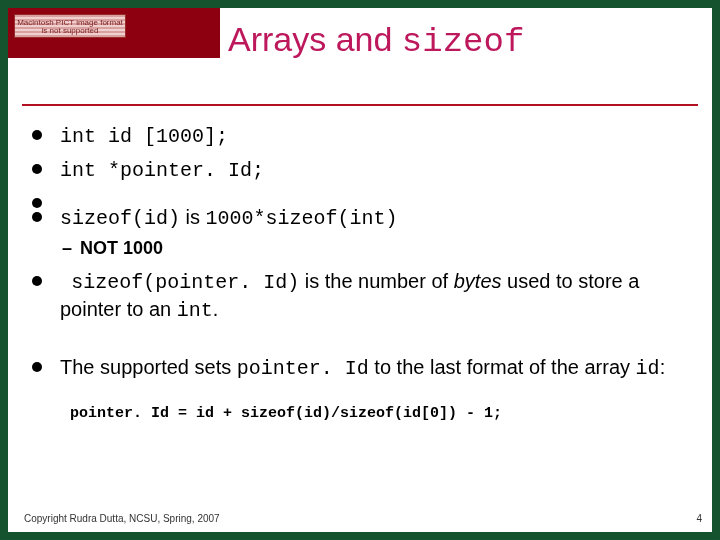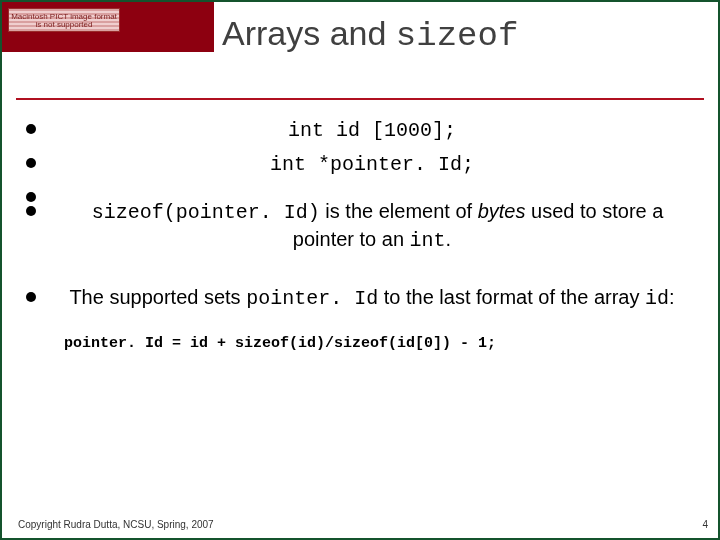--- a/index.html
+++ b/index.html
@@ -1,34 +1,34 @@
 <!DOCTYPE html>
 <html><head>
 <meta charset="utf-8">
 <style>
   * { margin: 0; padding: 0; box-sizing: border-box; }
   html, body { width: 720px; height: 540px; font-family: Arial, Helvetica, sans-serif; background: #fff; }
-  .slide { width: 720px; height: 540px; position: relative; border: 2px solid #14532d; }
+  .slide { width: 720px; height: 540px; position: relative; border: 8px solid #14532d; }
   .pict-badge {
     position: absolute; top: 6px; left: 6px;
     width: 112px; height: 24px; border: 1px solid #9a2a2a;
     background: repeating-linear-gradient(0deg, #d9a0a0 0 2px, #f0cfcf 2px 4px);
     font-size: 8px; color: #7a1c1c; line-height: 8px; padding: 4px 2px;
     text-align: center;
   }
   .title-row { display: flex; align-items: flex-start; height: 76px; }
   .title-bar { width: 212px; height: 50px; background: #8d0010; }
-  .title-text { flex: 1; text-align: left; padding: 12px 0 0 8px; font-size: 34px; font-weight: normal; color: #404040; }
+  .title-text { flex: 1; text-align: left; padding: 12px 0 0 8px; font-size: 34px; font-weight: normal; color: #be185d; }
   .title-text .mono { font-family: "Courier New", monospace; }
   .hr { position: absolute; left: 14px; right: 14px; top: 96px; height: 2px; background: #b01020; }
   .body {
     position: absolute; top: 96px; left: 0; right: 0; bottom: 28px;
     padding: 18px 28px 0 48px; font-size: 20px; line-height: 1.35;
   }
-  ul.top { list-style: none; text-align: center; }
+  ul.top { list-style: none; }
   ul.top > li { position: relative; margin-bottom: 6px; padding-left: 4px; }
   ul.top > li::before {
     content: ""; position: absolute; left: -24px; top: 8px;
     width: 10px; height: 10px; background: #000; border-radius: 50%;
   }
   ul.sub { list-style: none; margin: 4px 0 8px 2px; }
   ul.sub > li { position: relative; padding-left: 18px; font-size: 18px; }
   ul.sub > li::before {
     content: "–"; position: absolute; left: 0; top: 0; font-weight: bold;
   }
@@ -69,23 +69,31 @@
         <span class="code">int id [1000];</span>
       </li>
 
       <li>
         <span class="code">int *pointer. Id;</span>
       </li>
 
       <li style="height:0;margin:0;padding:0"></li>
       <div class="gap"></div>
 
+      <li>
+        <span class="code">sizeof(id)</span><span> is </span><span class="code">1000*sizeof(int)</span>
+        <ul class="sub">
+          <li>
+            <b>NOT 1000</b>
+          </li>
+        </ul>
+      </li>
 
       <li>
-        &nbsp;&nbsp;<span class="code">sizeof(pointer. Id)</span><span> is the element of </span><i>bytes</i><span> used to store a pointer to an </span><span class="code">int</span><span>.</span>
+        &nbsp;&nbsp;<span class="code">sizeof(pointer. Id)</span><span> is the number of </span><i>bytes</i><span> used to store a pointer to an </span><span class="code">int</span><span>.</span>
       </li>
 
       <div class="biggap"></div>
 
       <li>
         <span>The supported sets </span><span class="code">pointer. Id</span><span> to the last format of the array </span><span class="code">id</span><span>:</span>
       </li>
 
     </ul>
 

